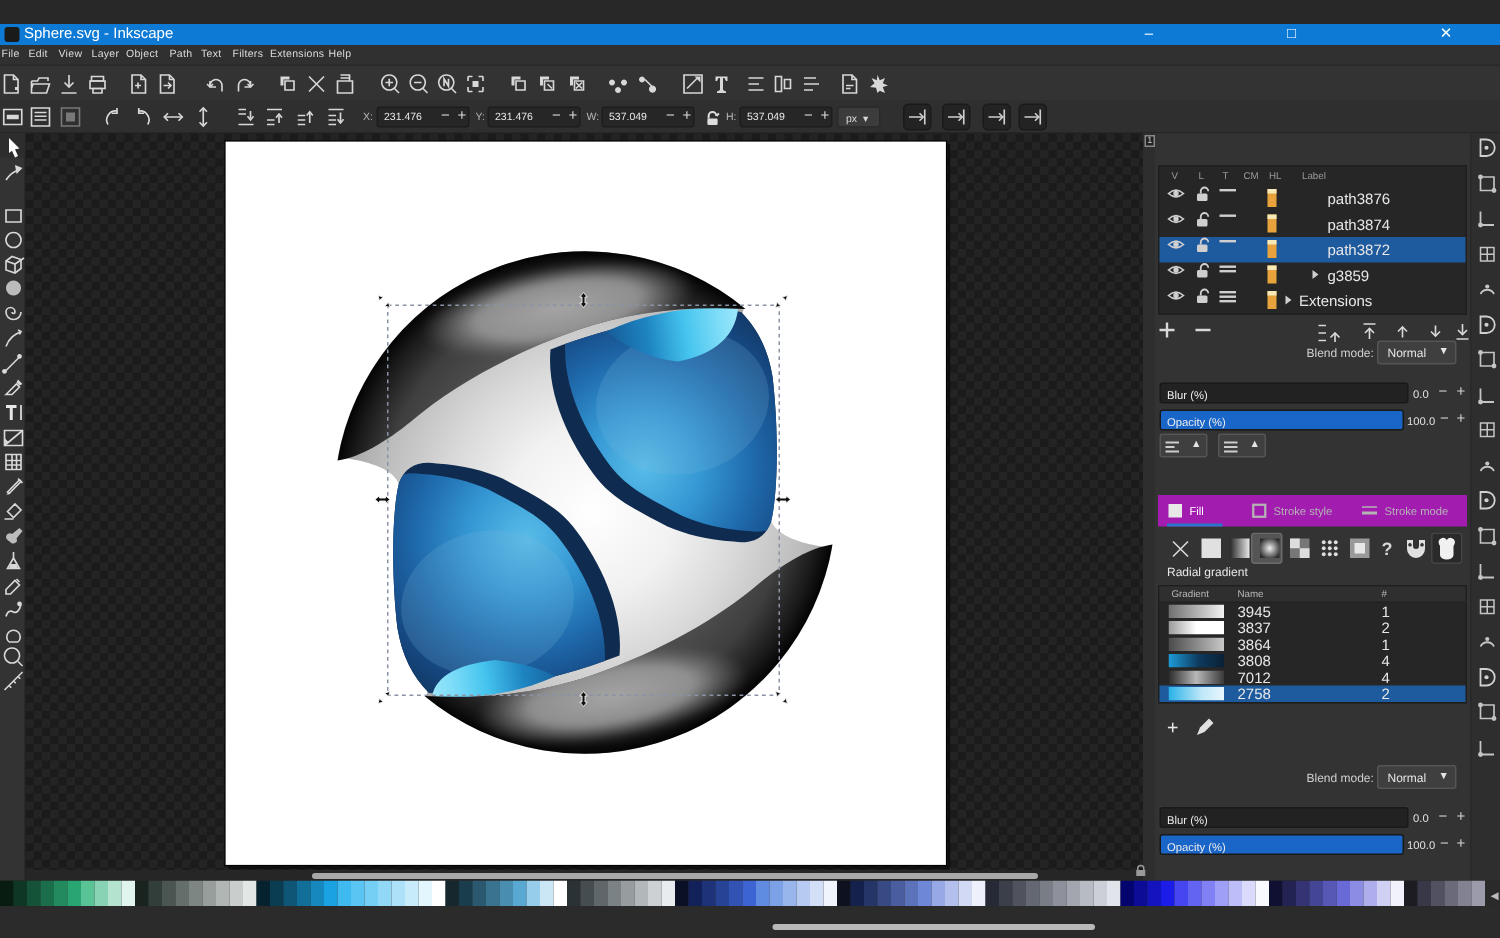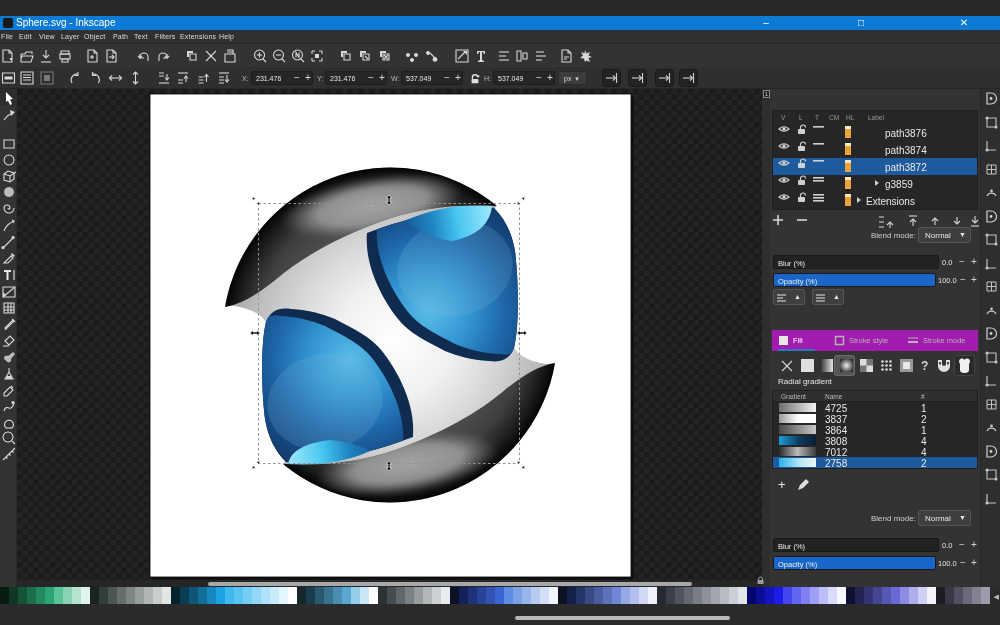--- a/index.html
+++ b/index.html
@@ -783,21 +783,21 @@
         <div class="grow" style="top:11px">
             <svg class="gswatch">
               <defs>
                 <linearGradient id="gg1" x1="0" y1="0" x2="1" y2="0">
                   <stop offset="0" stop-color="#6e6e6e"></stop>
                   <stop offset="1" stop-color="#f2f2f2"></stop>
                 </linearGradient>
               </defs>
               <rect width="37" height="9" fill="url(#gg1)"></rect>
             </svg>
-            <span class="rowlabel" style="left:52px;top:1px">4725</span>
+            <span class="rowlabel" style="left:52px;top:1px">3945</span>
             <span class="rowlabel" style="left:148px;top:1px">1</span>
           </div>
         <div class="grow" style="top:22px">
             <svg class="gswatch">
               <defs>
                 <linearGradient id="gg2" x1="0" y1="0" x2="1" y2="0">
                   <stop offset="0" stop-color="#9a9a9a"></stop>
                   <stop offset="0.5" stop-color="#ffffff"></stop>
                   <stop offset="1" stop-color="#ffffff"></stop>
                 </linearGradient>

